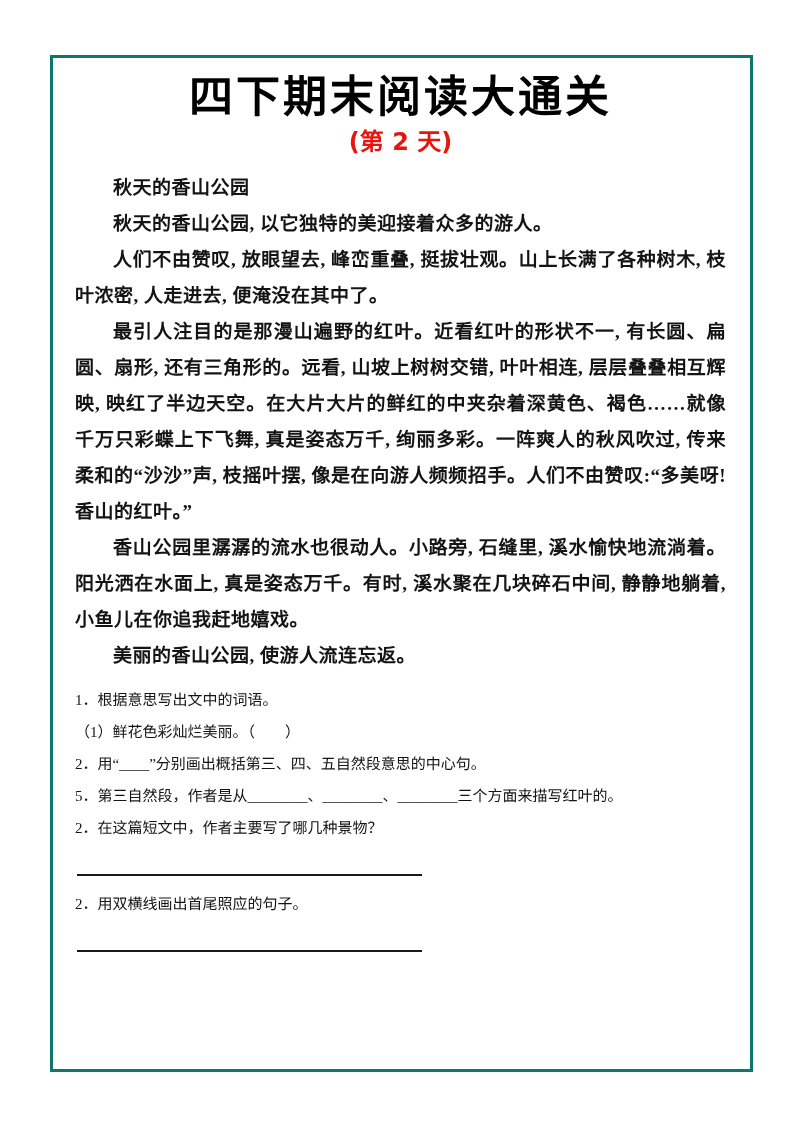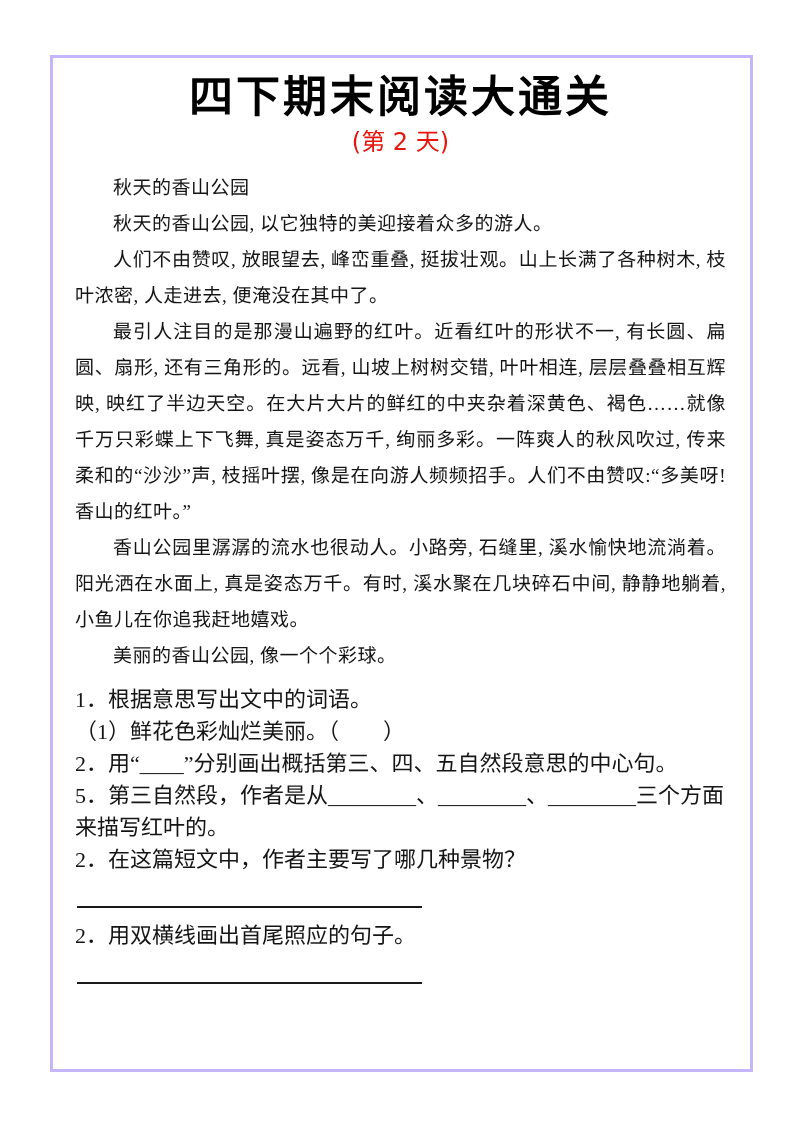--- a/index.html
+++ b/index.html
@@ -13,57 +13,58 @@
     position: relative;
     font-family: "Liberation Serif", serif;
     color: #141414;
   }
   .frame {
     position: absolute;
     left: 50px;
     top: 55px;
     width: 703px;
     height: 1017px;
-    border: 3px solid #c4b5fd;
+    border: 3px solid #0f766e;
     box-sizing: border-box;
     padding: 6px 24px 0 22px;
     background: #ffffff;
   }
   .page-title {
     margin: 4px 0 0 0;
     text-align: center;
     font-family: "DejaVu Sans", sans-serif;
     font-size: 44px;
     font-weight: 900;
     letter-spacing: 3px;
     color: #000000;
     line-height: 58px;
   }
   .page-subtitle {
     text-align: center;
     font-family: "DejaVu Sans", sans-serif;
     font-size: 24px;
-    font-weight: 400;
+    font-weight: 700;
     color: #e8150c;
     line-height: 32px;
     margin-bottom: 12px;
   }
   .essay {
     font-size: 19px;
     line-height: 36px;
     text-align: justify;
     letter-spacing: 0.5px;
   }
   .essay p {
     margin: 0;
     text-indent: 2em;
+    font-weight: bold;
   }
   .questions {
     margin-top: 10px;
-    font-size: 22px;
+    font-size: 15px;
     line-height: 32px;
   }
   .questions p {
     margin: 0;
   }
   .answer-line {
     width: 345px;
     height: 0;
     border-bottom: 2px solid #1a1a1a;
     margin: 30px 0 12px 2px;
@@ -76,21 +77,21 @@
 
   <h1 class="page-title">四下期末阅读大通关</h1>
   <div class="page-subtitle">(第 2 天)</div>
 
   <div class="essay">
     <p>秋天的香山公园</p>
     <p>秋天的香山公园, 以它独特的美迎接着众多的游人。</p>
     <p>人们不由赞叹, 放眼望去, 峰峦重叠, 挺拔壮观。山上长满了各种树木, 枝叶浓密, 人走进去, 便淹没在其中了。</p>
     <p>最引人注目的是那漫山遍野的红叶。近看红叶的形状不一, 有长圆、扁圆、扇形, 还有三角形的。远看, 山坡上树树交错, 叶叶相连, 层层叠叠相互辉映, 映红了半边天空。在大片大片的鲜红的中夹杂着深黄色、褐色……就像千万只彩蝶上下飞舞, 真是姿态万千, 绚丽多彩。一阵爽人的秋风吹过, 传来柔和的“沙沙”声, 枝摇叶摆, 像是在向游人频频招手。人们不由赞叹:“多美呀!香山的红叶。”</p>
     <p>香山公园里潺潺的流水也很动人。小路旁, 石缝里, 溪水愉快地流淌着。阳光洒在水面上, 真是姿态万千。有时, 溪水聚在几块碎石中间, 静静地躺着, 小鱼儿在你追我赶地嬉戏。</p>
-    <p>美丽的香山公园, 像一个个彩球。</p>
+    <p>美丽的香山公园, 使游人流连忘返。</p>
   </div>
 
   <div class="questions">
     <p>1．根据意思写出文中的词语。</p>
     <p>（1）鲜花色彩灿烂美丽。（&nbsp;&nbsp;&nbsp;&nbsp;&nbsp;&nbsp;&nbsp;&nbsp;）</p>
     <p>2．用“____”分别画出概括第三、四、五自然段意思的中心句。</p>
     <p>5．第三自然段，作者是从________、________、________三个方面来描写红叶的。</p>
     <p>2．在这篇短文中，作者主要写了哪几种景物？</p>
     <div class="answer-line"></div>
     <p>2．用双横线画出首尾照应的句子。</p>

